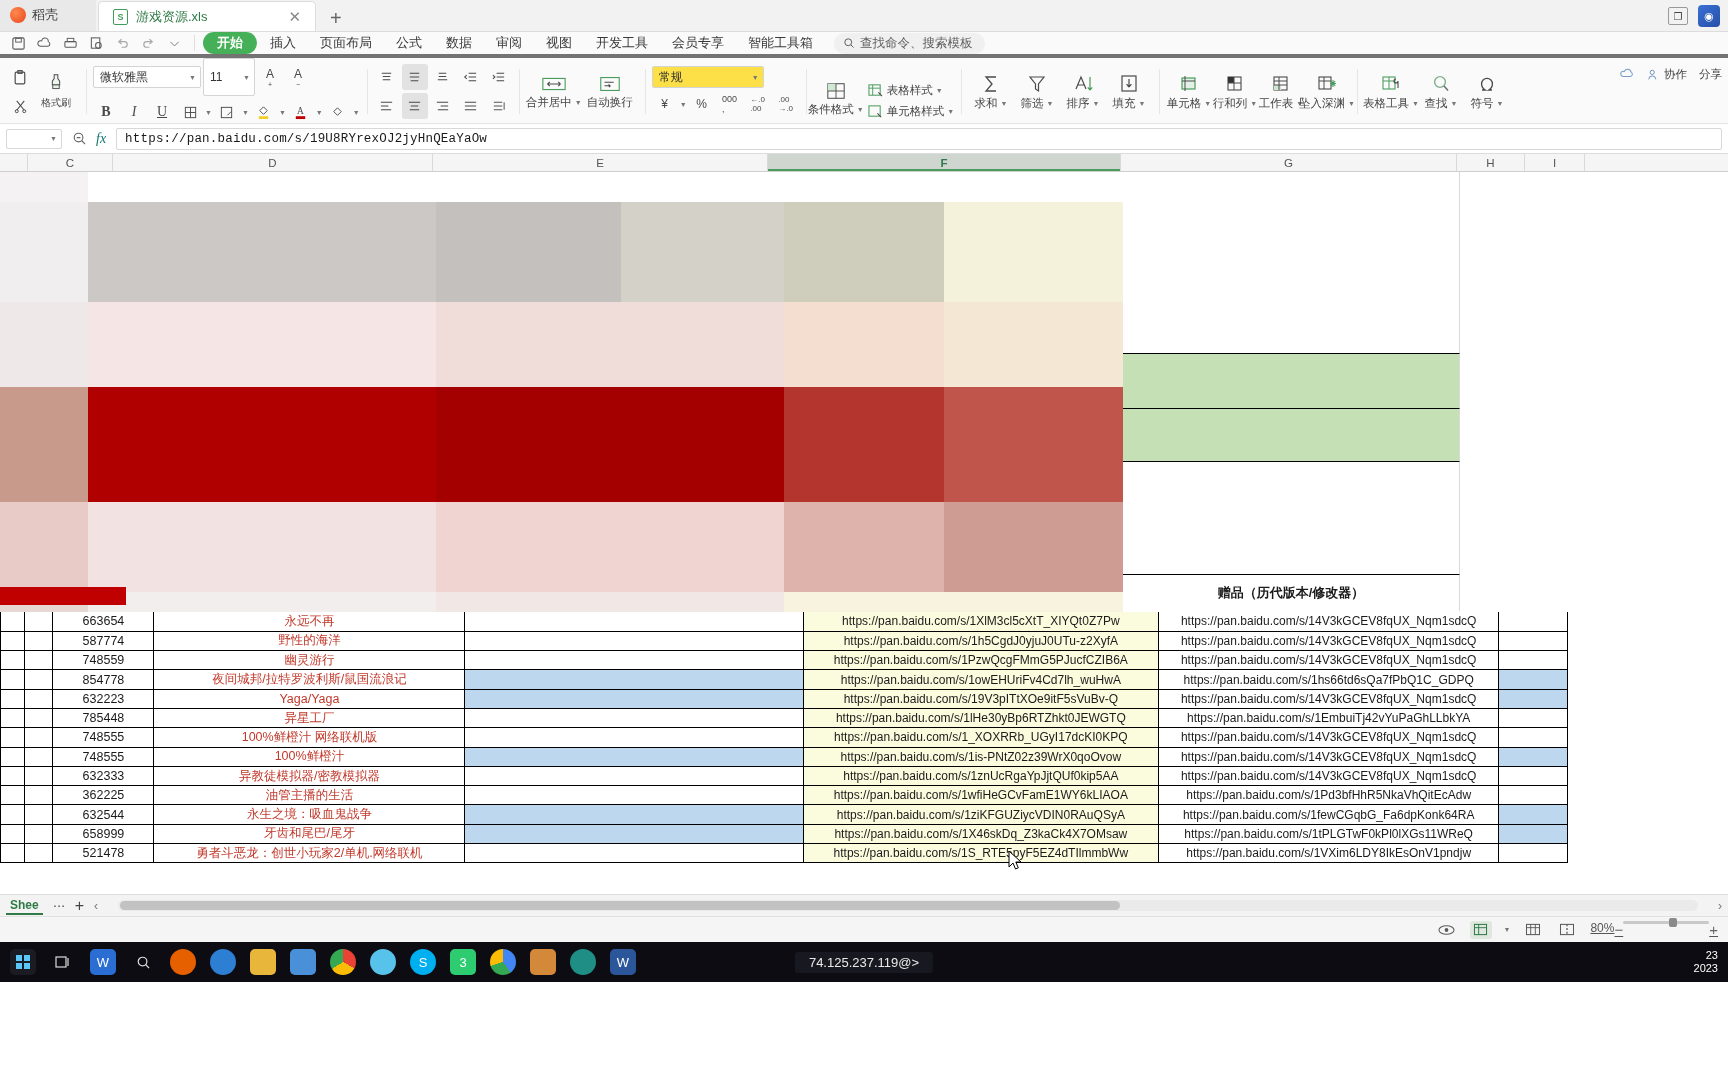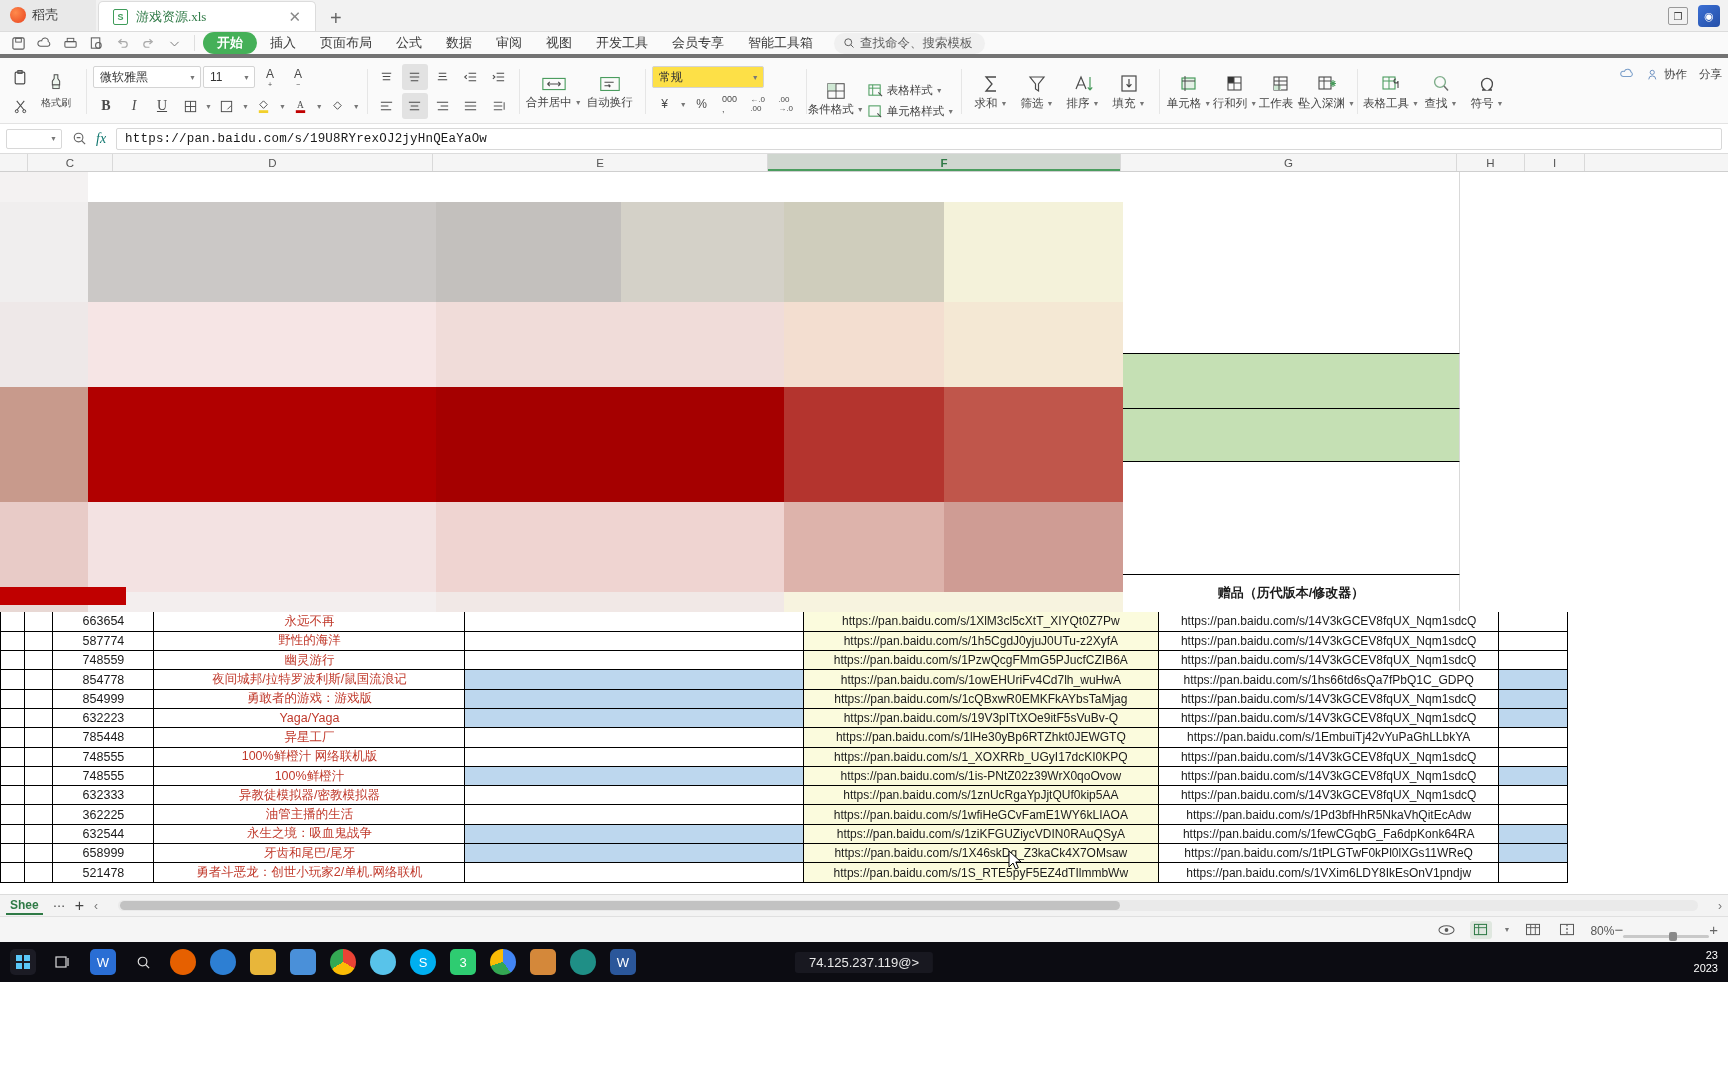--- a/index.html
+++ b/index.html
@@ -31,21 +31,21 @@
     height:30px; display:flex; align-items:center; gap:8px;
     padding:0 12px 0 14px; background:#ffffff; border:1px solid #dcdcdc;
     border-bottom:none; border-radius:5px 5px 0 0; margin-left:2px;
     min-width:218px; position:relative;
   }
   .tab .xls-ico{
     width:15px;height:16px;border:1.4px solid #3f9c5a;border-radius:2px;
     color:#3f9c5a;font-size:9px;display:flex;align-items:center;justify-content:center;
     font-weight:bold; flex:none;
   }
-  .tab .tab-label{ font-size:13px;color:#2f7a46; flex:1; white-space:nowrap;font-family:Liberation Serif, serif;}
+  .tab .tab-label{ font-size:13px;color:#2f7a46; flex:1; white-space:nowrap;}
   .tab .tab-close{ color:#888; font-size:15px; line-height:1; padding:0 2px;}
   .tab-plus{ font-size:20px;color:#666;padding:0 14px 3px 14px;line-height:1;align-self:flex-end;}
   .tb-right{
     position:absolute; right:0; top:0; height:32px; display:flex; align-items:center; gap:10px; padding-right:8px;
   }
   .winbtn{ width:20px;height:18px;border:1px solid #9a9a9a;border-radius:2px;font-size:10px;
            display:flex;align-items:center;justify-content:center;color:#444;}
   .avatar{
     width:22px;height:22px;border-radius:4px;
     background:linear-gradient(140deg,#3b6fd4,#2550a8); color:#fff;
@@ -101,21 +101,21 @@
   }
   .lbl-row{ display:flex;align-items:center;gap:3px;font-size:11.5px;color:#444;white-space:nowrap;}
   .caret{ font-size:7px; color:#777; }
   .fontsel{
     display:flex;align-items:center;justify-content:space-between;
     width:108px;height:22px;border:1px solid #d4d4d4;background:#fff;border-radius:2px;
     padding:0 4px 0 6px;font-size:12px;color:#333;
   }
   .sizesel{
     display:flex;align-items:center;justify-content:space-between;
-    width:52px;height:22px;border:1px solid #d4d4d4;background:#fff;border-radius:2px;
+    width:52px;height:38px;border:1px solid #d4d4d4;background:#fff;border-radius:2px;
     padding:0 4px 0 6px;font-size:12px;color:#333;
   }
   .numfmt{
     display:flex;align-items:center;justify-content:space-between;
     width:112px;height:22px;border:1px solid #d4d4d4;background:#fde047;border-radius:2px;
     padding:0 4px 0 6px;font-size:12px;color:#333;
   }
   .bold-b{font-weight:bold;font-family:"Liberation Serif",serif;font-size:14px;}
   .ital-i{font-style:italic;font-family:"Liberation Serif",serif;font-size:14px;}
   .und-u{text-decoration:underline;font-family:"Liberation Serif",serif;font-size:14px;}
@@ -196,21 +196,21 @@
     flex:1;height:11px;background:#eaeaea;border-radius:6px;position:relative;margin:0 10px;
   }
   .hthumb{ position:absolute;left:2px;top:1px;height:9px;width:1000px;background:#c2c2c2;border-radius:5px;}
 
   .statusbar{
     height:26px;background:#f5f5f5;border-top:1px solid #e0e0e0;display:flex;align-items:center;
     justify-content:flex-end;gap:12px;padding:0 10px;font-size:12px;color:#555;
   }
   .sb-ico{width:22px;height:18px;display:flex;align-items:center;justify-content:center;color:#5a5a5a;}
   .sb-ico.act{background:#dfe7df;border-radius:3px;color:#2f7a46;}
-  .zoomline{display:flex;align-items:flex-end;gap:0;}
+  .zoomline{display:flex;align-items:flex-start;gap:0;text-decoration:underline;}
   .ztrack{width:86px;height:3px;background:#c9c9c9;border-radius:2px;position:relative;}
   .zthumb{position:absolute;left:46px;top:-3px;width:8px;height:9px;background:#8a8a8a;border-radius:2px;}
 
   
   .taskbar{
     height:40px;background:#0c0c12;display:flex;align-items:center;gap:14px;padding:0 10px;position:relative;
   }
   .tbi{width:26px;height:26px;border-radius:5px;display:flex;align-items:center;justify-content:center;font-size:13px;color:#fff;}
   .ip-pill{
     position:absolute;left:50%;transform:translateX(-50%);
@@ -790,30 +790,20 @@
               <td class="c-c">854778</td>
               <td class="c-d">夜间城邦/拉特罗波利斯/鼠国流浪记</td>
               <td class="c-e blue"></td>
               <td class="c-f">https://pan.baidu.com/s/1owEHUriFv4Cd7lh_wuHwA</td>
               <td class="c-g">https://pan.baidu.com/s/1hs66td6sQa7fPbQ1C_GDPQ</td>
               <td class="c-h blue"></td>
             </tr>
             <tr>
               <td class="c-a"></td>
               <td class="c-b"></td>
-              <td class="c-c">854999</td>
-              <td class="c-d">勇敢者的游戏：游戏版</td>
-              <td class="c-e blue"></td>
-              <td class="c-f">https://pan.baidu.com/s/1cQBxwR0EMKFkAYbsTaMjag</td>
-              <td class="c-g">https://pan.baidu.com/s/14V3kGCEV8fqUX_Nqm1sdcQ</td>
-              <td class="c-h blue"></td>
-            </tr>
-            <tr>
-              <td class="c-a"></td>
-              <td class="c-b"></td>
               <td class="c-c">632223</td>
               <td class="c-d">Yaga/Yaga</td>
               <td class="c-e blue"></td>
               <td class="c-f">https://pan.baidu.com/s/19V3pITtXOe9itF5sVuBv-Q</td>
               <td class="c-g">https://pan.baidu.com/s/14V3kGCEV8fqUX_Nqm1sdcQ</td>
               <td class="c-h blue"></td>
             </tr>
             <tr>
               <td class="c-a"></td>
               <td class="c-b"></td>

